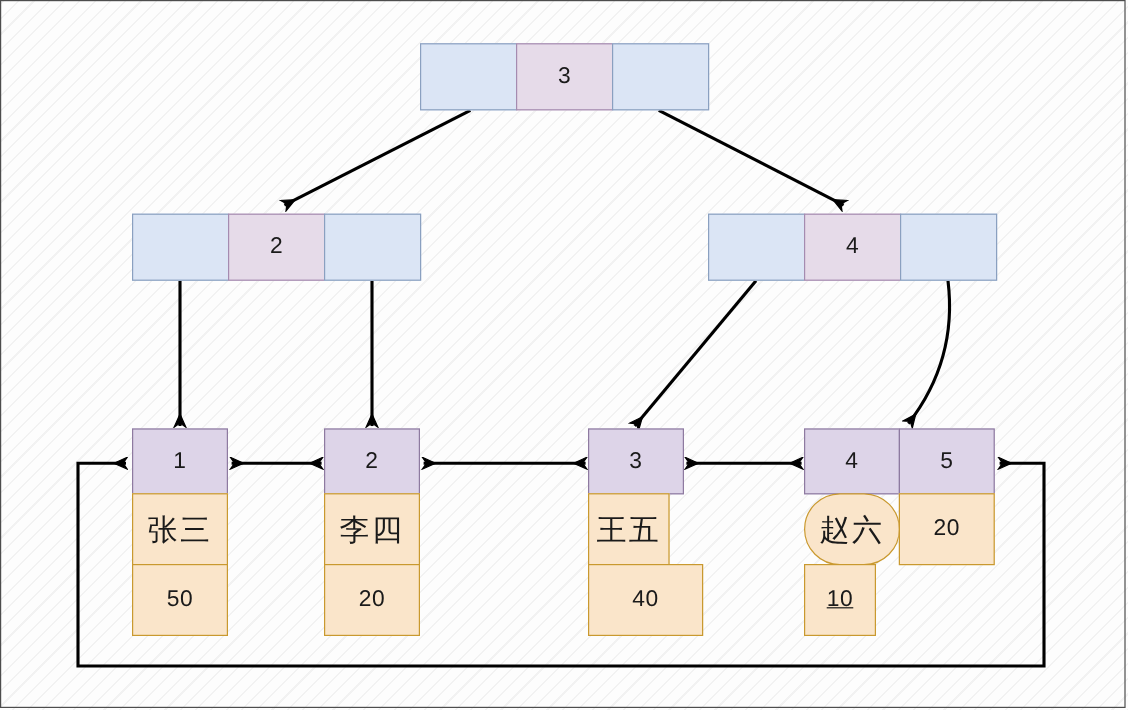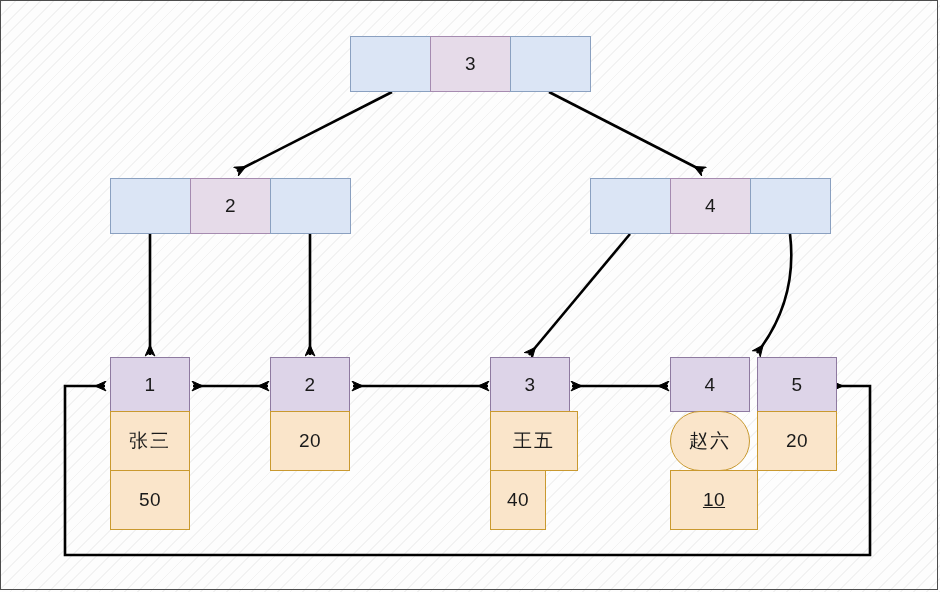--- a/index.html
+++ b/index.html
@@ -80,21 +80,21 @@
     height: 55px;
   }
   .cell-data {
     background: #fae5ca;
     border: 1px solid #c9992f;
     height: 60px;
     margin-top: -1px;
   }
   .cell-cjk {
     font-family: "DejaVu Sans", "Liberation Sans", sans-serif;
-    font-size: 19px;
+    font-size: 25px;
     letter-spacing: 2px;
   }
 </style>
 </head>
 <body>
 
 <div id="canvas">
 
   <div id="frame-border"></div>
 
@@ -149,37 +149,38 @@
     <div class="leafcol">
       <div class="cell cell-key" style="width:80px;">1</div>
       <div class="cell cell-data cell-cjk" style="width:80px;">张三</div>
       <div class="cell cell-data" style="width:80px;">50</div>
     </div>
   </div>
 
   <div class="leaf" style="left:270px; top:357px;">
     <div class="leafcol">
       <div class="cell cell-key" style="width:80px;">2</div>
+      <div class="cell cell-data cell-cjk" style="width:80px;">李四</div>
       <div class="cell cell-data" style="width:80px;">20</div>
     </div>
   </div>
 
   <div class="leaf" style="left:490px; top:357px;">
     <div class="leafcol">
       <div class="cell cell-key" style="width:80px;">3</div>
-      <div class="cell cell-data cell-cjk" style="width:88px;">王五</div>
-      <div class="cell cell-data" style="width:56px;">40</div>
+      <div class="cell cell-data cell-cjk" style="width:68px;">王五</div>
+      <div class="cell cell-data" style="width:96px;">40</div>
     </div>
   </div>
 
   <div class="leaf" style="left:670px; top:357px;">
     <div class="leafcol">
       <div class="cell cell-key" style="width:80px;">4</div>
       <div class="cell cell-data cell-cjk" style="width:80px;border-radius:30px;">赵六</div>
-      <div class="cell cell-data" style="width:88px;text-decoration:underline;">10</div>
+      <div class="cell cell-data" style="width:60px;text-decoration:underline;">10</div>
     </div>
     <div class="leafcol">
       <div class="cell cell-key" style="width:80px;">5</div>
       <div class="cell cell-data" style="width:80px;">20</div>
     </div>
   </div>
 
 </div>
 
 </body></html>

